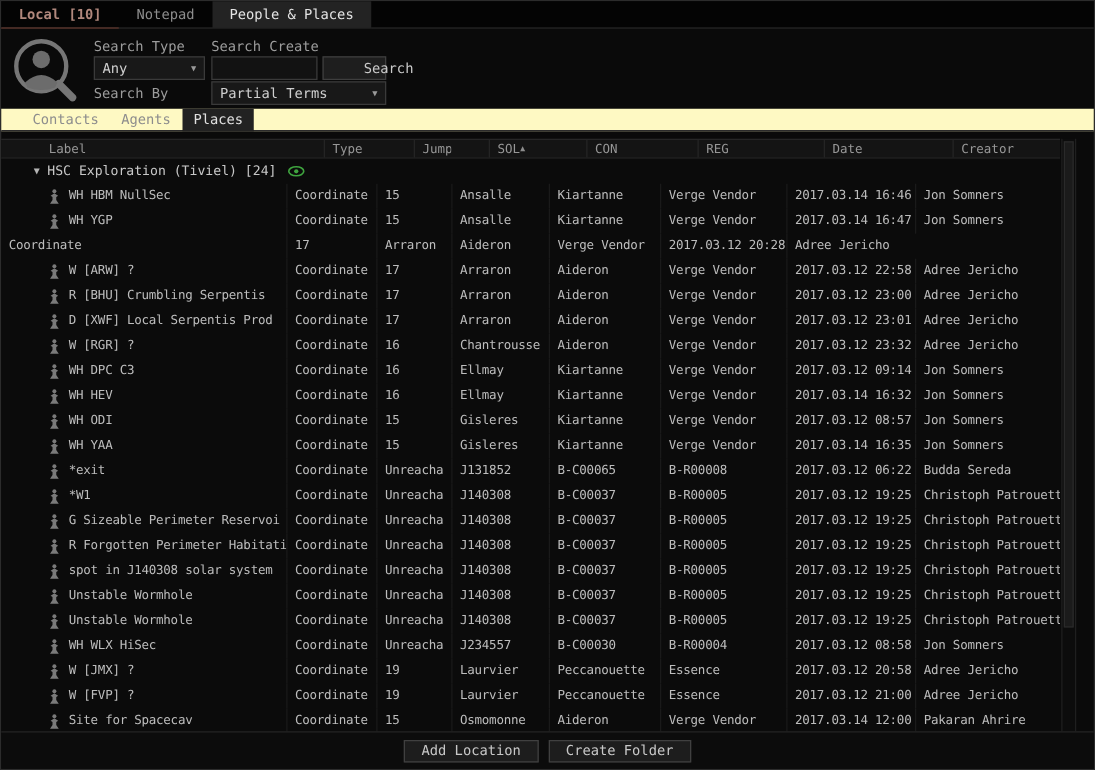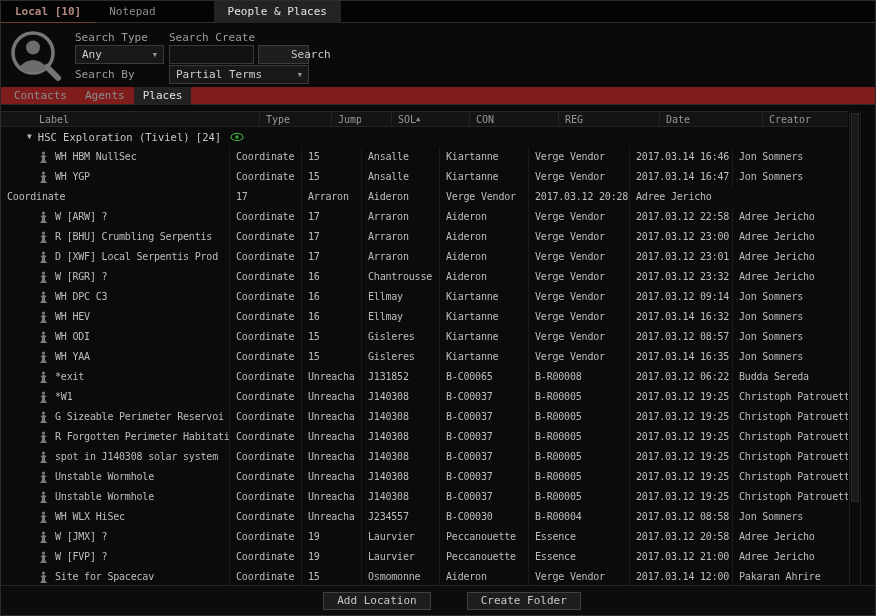--- a/index.html
+++ b/index.html
@@ -11,21 +11,21 @@
     position:relative;
   }
   .window { position:absolute; inset:0; background:#0a0a0a; border:1px solid #2c2c2c; }
 
   
   .tabbar { position:absolute; left:0; top:0; right:0; height:22px;
     background:#040404; border-bottom:1px solid #2e2e2e; display:flex; }
   .tab { padding:0 14px; line-height:21px; font-size:11px; color:#8d8d8d; white-space:nowrap; }
   .tab-local { color:#b18а7d; }
   .tab-local { color:#b1887d; border-bottom:1px solid #6e3c30; margin-bottom:-1px;font-weight:bold; }
-  .tab.active { background:#232323; color:#e4e4e4; border-bottom:1px solid #232323; margin-bottom:-1px;margin-left:44px; }
+  .tab.active { background:#232323; color:#e4e4e4; border-bottom:1px solid #232323; margin-bottom:-1px; }
 
   
   .search-panel { position:absolute; left:0; top:22px; right:0; height:64px; background:#0a0a0a; }
   .big-icon { position:absolute; left:8px; top:6px; width:54px; height:54px; }
   .flabel { position:absolute; font-size:11px; color:#9c9c9c; white-space:nowrap; }
   .lbl-type   { left:74px;  top:8px; }
   .lbl-string { left:168px; top:8px; }
   .lbl-by     { left:74px;  top:45px; }
   .dd { position:absolute; height:19px; background:#181818; border:1px solid #3a3a3a;
         display:flex; align-items:center; justify-content:space-between;
@@ -33,21 +33,21 @@
   .dd .caret { font-size:7px; color:#9a9a9a; margin-left:8px; }
   .dd-any     { left:74px;  top:22px; width:89px; }
   .dd-partial { left:168px; top:42px; width:140px; }
   .search-input { position:absolute; left:168px; top:22px; width:85px; height:19px;
     background:#121212; border:1px solid #3a3a3a; color:#d5d5d5; font-family:inherit; font-size:11px; padding:0 4px; }
   .search-btn { position:absolute; left:257px; top:22px; width:51px; height:19px;
     background:#1e1e1e; border:1px solid #3e3e3e; color:#cacaca; font-family:inherit; font-size:11px; line-height:17px; text-align:center;padding-left:32px; }
 
   
   .subtabbar { position:absolute; left:0; top:86px; right:0; height:18px;
-    background:#7f1d1d; border-bottom:1px solid #2b2b2b; display:flex; padding-left:4px; }
+    background:#fef9c3; border-bottom:1px solid #2b2b2b; display:flex; padding-left:16px; }
   .subtab { padding:0 9px; line-height:17px; font-size:11px; color:#8d8d8d; }
   .subtab.active { background:#222222; color:#e0e0e0; border-bottom:1px solid #222; margin-bottom:-1px; }
 
   
   .grid { display:grid; grid-template-columns:228px 72px 60px 78px 89px 101px 103px 116px; }
   .thead { position:absolute; left:0; top:110px; width:847px; height:16px;
     background:#141414; border-top:1px solid #262626; border-bottom:1px solid #242424; }
   .thead .hcell { font-size:10px; color:#979797; line-height:15px; padding-left:6px;
     white-space:nowrap; overflow:hidden; display:flex; align-items:center; justify-content:flex-start;margin-left:30px; }
   .thead .hcell:first-child { padding-left:8px; }
@@ -72,21 +72,21 @@
   .scroll-track { position:absolute; top:110px; bottom:30px; right:14px; width:12px;
     background:#0c0c0c; border-left:1px solid #1f1f1f; border-right:1px solid #1f1f1f; }
   .scroll-thumb { position:absolute; left:1px; right:1px; top:2px; height:82%;
     background:#1b1b1b; border:1px solid #2a2a2a; }
 
   
   .footer { position:absolute; left:0; right:0; bottom:0; height:30px;
     background:#0c0c0c; border-top:1px solid #252525;
     display:flex; align-items:center; justify-content:center; gap:8px; }
   .fbtn { height:18px; padding:0 13px; background:#1d1d1d; border:1px solid #404040;
-    color:#c8c8c8; font-family:inherit; font-size:11px; line-height:16px;margin-left:28px; }
+    color:#c8c8c8; font-family:inherit; font-size:11px; line-height:16px; }
 </style>
 </head>
 <body>
 
 <div class="window">
 
   <div class="tabbar">
     <div class="tab tab-local">Local [10]</div>
     <div class="tab">Notepad</div>
     <div class="tab active">People &amp; Places</div>

